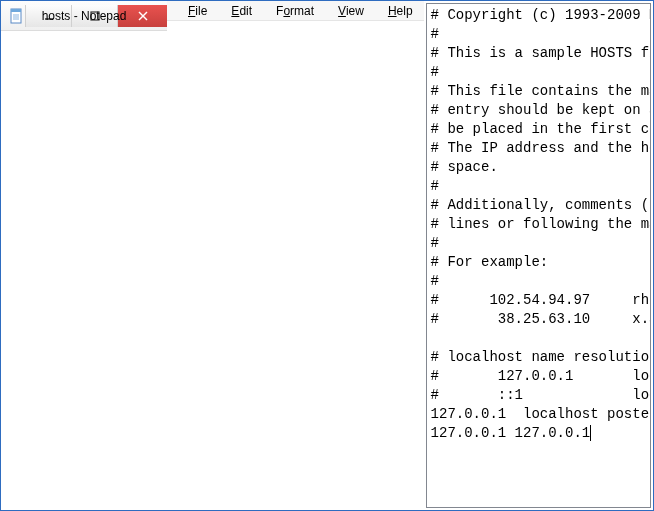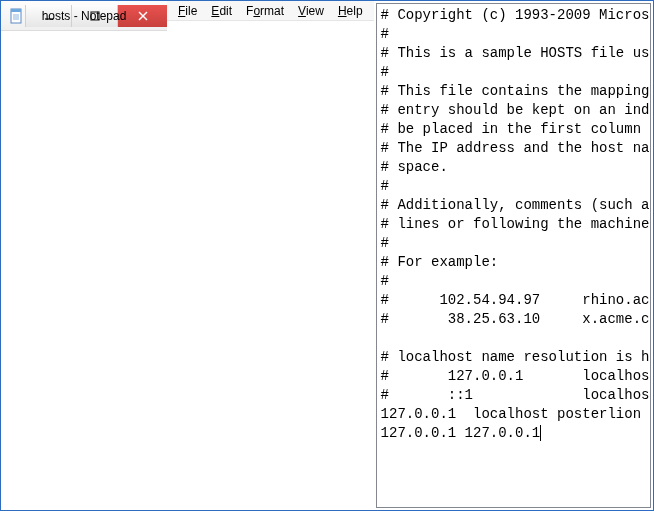--- a/index.html
+++ b/index.html
@@ -68,20 +68,21 @@
     border-bottom: 1px solid #e5e5e5;
     display: flex;
     align-items: center;
     padding: 0 4px;
     font-size: 12px;
   }
   .menubar .menu {
     padding: 1px 7px;
     cursor: default;
     color: #000;
+    margin-left: 10px;
   }
   .menubar .menu u { text-decoration: underline; }
   .content-wrap {
     flex: 1;
     padding: 2px;
     overflow: hidden;
   }
   .editor {
     width: 100%; height: 100%;
     font-family: Consolas, "Courier New", monospace;

